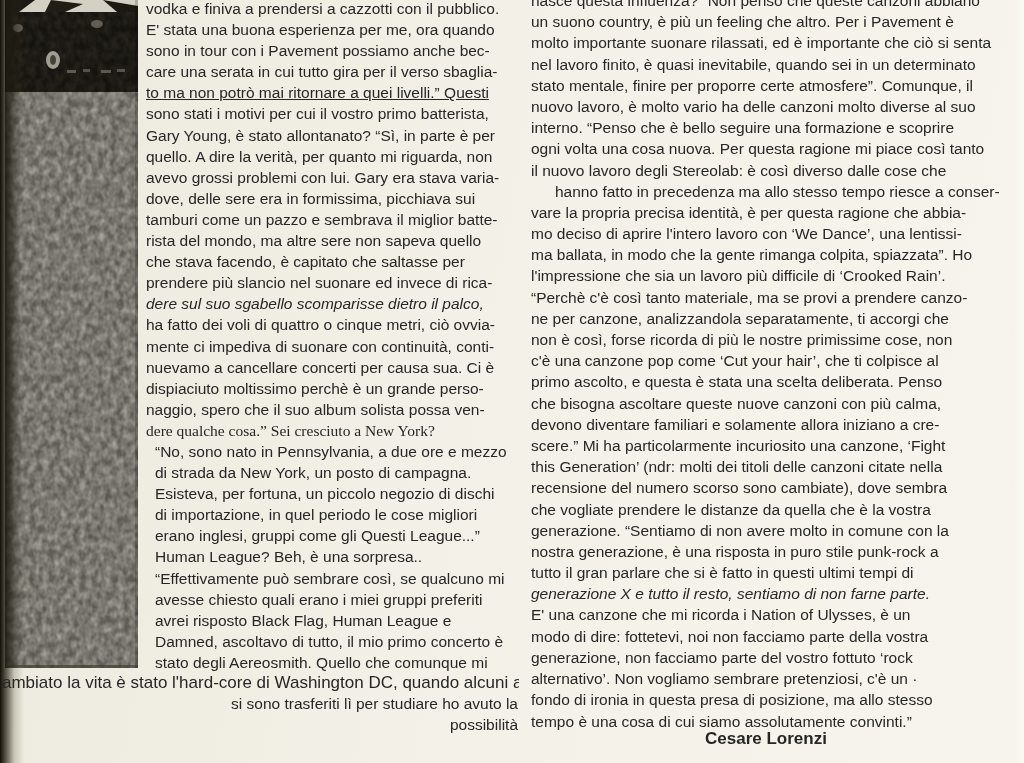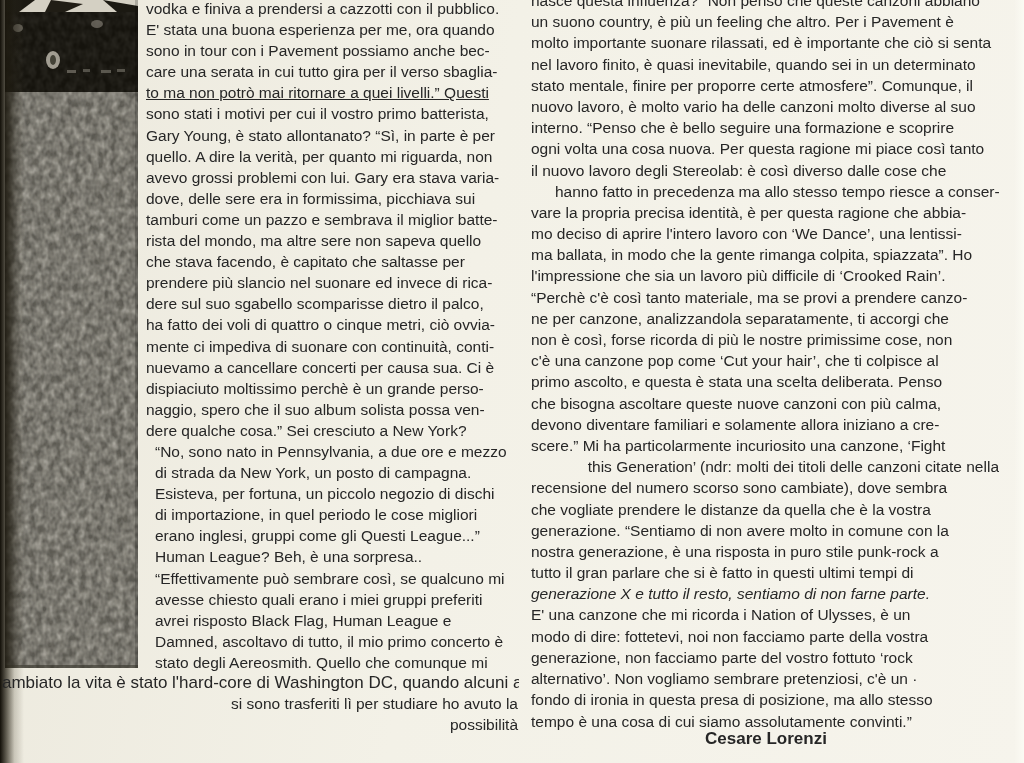--- a/index.html
+++ b/index.html
@@ -89,27 +89,27 @@
       <div class="line just" style="white-space: nowrap; text-decoration: underline;">to ma non potrò mai ritornare a quei livelli.” Questi</div>
       <div class="line just" style="white-space: nowrap;">sono stati i motivi per cui il vostro primo batterista,</div>
       <div class="line just" style="white-space: nowrap;">Gary Young, è stato allontanato? “Sì, in parte è per</div>
       <div class="line just" style="white-space: nowrap;">quello. A dire la verità, per quanto mi riguarda, non</div>
       <div class="line just" style="white-space: nowrap;">avevo grossi problemi con lui. Gary era stava varia-</div>
       <div class="line just" style="white-space: nowrap;">dove, delle sere era in formissima, picchiava sui</div>
       <div class="line just" style="white-space: nowrap;">tamburi come un pazzo e sembrava il miglior batte-</div>
       <div class="line just" style="white-space: nowrap;">rista del mondo, ma altre sere non sapeva quello</div>
       <div class="line just" style="white-space: nowrap;">che stava facendo, è capitato che saltasse per</div>
       <div class="line just" style="white-space: nowrap;">prendere più slancio nel suonare ed invece di rica-</div>
-      <div class="line just" style="white-space: nowrap;">dere sul suo sgabello scomparisse dietro il palco,</div>
+      <div class="line just" style="white-space: nowrap; font-style: italic;">dere sul suo sgabello scomparisse dietro il palco,</div>
       <div class="line just" style="white-space: nowrap;">ha fatto dei voli di quattro o cinque metri, ciò ovvia-</div>
       <div class="line just" style="white-space: nowrap;">mente ci impediva di suonare con continuità, conti-</div>
       <div class="line just" style="white-space: nowrap;">nuevamo a cancellare concerti per causa sua. Ci è</div>
       <div class="line just" style="white-space: nowrap;">dispiaciuto moltissimo perchè è un grande perso-</div>
       <div class="line just" style="white-space: nowrap;">naggio, spero che il suo album solista possa ven-</div>
-      <div class="line just" style="white-space: nowrap;">dere qualche cosa.” Sei cresciuto a New York?</div>
+      <div class="line just" style="white-space: nowrap; font-family: Liberation Serif, serif;">dere qualche cosa.” Sei cresciuto a New York?</div>
       <div class="line just" style="white-space: nowrap;">“No, sono nato in Pennsylvania, a due ore e mezzo</div>
       <div class="line just" style="white-space: nowrap;">di strada da New York, un posto di campagna.</div>
       <div class="line just" style="white-space: nowrap;">Esisteva, per fortuna, un piccolo negozio di dischi</div>
       <div class="line just" style="white-space: nowrap;">di importazione, in quel periodo le cose migliori</div>
       <div class="line just" style="white-space: nowrap;">erano inglesi, gruppi come gli Questi League...”</div>
       <div class="line just" style="white-space: nowrap;">Human League? Beh, è una sorpresa..</div>
       <div class="line just" style="white-space: nowrap;">“Effettivamente può sembrare così, se qualcuno mi</div>
       <div class="line just" style="white-space: nowrap;">avesse chiesto quali erano i miei gruppi preferiti</div>
       <div class="line just" style="white-space: nowrap;">avrei risposto Black Flag, Human League e</div>
       <div class="line just" style="white-space: nowrap;">Damned, ascoltavo di tutto, il mio primo concerto è</div>
@@ -139,21 +139,21 @@
       <div class="line just" style="white-space: nowrap;">ma ballata, in modo che la gente rimanga colpita, spiazzata”. Ho</div>
       <div class="line just" style="white-space: nowrap;">l'impressione che sia un lavoro più difficile di ‘Crooked Rain’.</div>
       <div class="line just" style="white-space: nowrap;">“Perchè c'è così tanto materiale, ma se provi a prendere canzo-</div>
       <div class="line just" style="white-space: nowrap;">ne per canzone, analizzandola separatamente, ti accorgi che</div>
       <div class="line just" style="white-space: nowrap;">non è così, forse ricorda di più le nostre primissime cose, non</div>
       <div class="line just" style="white-space: nowrap;">c'è una canzone pop come ‘Cut your hair’, che ti colpisce al</div>
       <div class="line just" style="white-space: nowrap;">primo ascolto, e questa è stata una scelta deliberata. Penso</div>
       <div class="line just" style="white-space: nowrap;">che bisogna ascoltare queste nuove canzoni con più calma,</div>
       <div class="line just" style="white-space: nowrap;">devono diventare familiari e solamente allora iniziano a cre-</div>
       <div class="line just" style="white-space: nowrap;">scere.” Mi ha particolarmente incuriosito una canzone, ‘Fight</div>
-      <div class="line just" style="white-space: nowrap; text-align: right;">this Generation’ (ndr: molti dei titoli delle canzoni citate nella</div>
+      <div class="line just" style="white-space: nowrap;">this Generation’ (ndr: molti dei titoli delle canzoni citate nella</div>
       <div class="line just" style="white-space: nowrap;">recensione del numero scorso sono cambiate), dove sembra</div>
       <div class="line just" style="white-space: nowrap;">che vogliate prendere le distanze da quella che è la vostra</div>
       <div class="line just" style="white-space: nowrap;">generazione. “Sentiamo di non avere molto in comune con la</div>
       <div class="line just" style="white-space: nowrap;">nostra generazione, è una risposta in puro stile punk-rock a</div>
       <div class="line just" style="white-space: nowrap;">tutto il gran parlare che si è fatto in questi ultimi tempi di</div>
       <div class="line just" style="white-space: nowrap; font-style: italic;">generazione X e tutto il resto, sentiamo di non farne parte.</div>
       <div class="line just" style="white-space: nowrap;">E' una canzone che mi ricorda i Nation of Ulysses, è un</div>
       <div class="line just" style="white-space: nowrap;">modo di dire: fottetevi, noi non facciamo parte della vostra</div>
       <div class="line just" style="white-space: nowrap;">generazione, non facciamo parte del vostro fottuto ‘rock</div>
       <div class="line just" style="white-space: nowrap;">alternativo’. Non vogliamo sembrare pretenziosi, c'è un ·</div>

